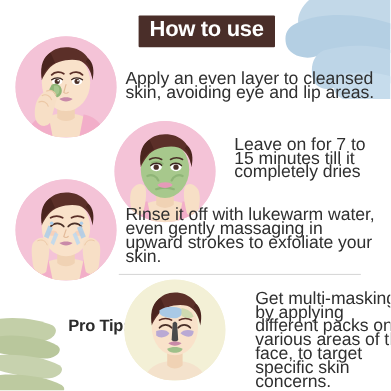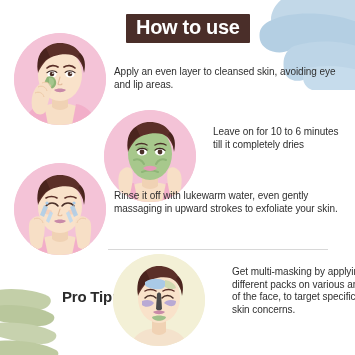--- a/index.html
+++ b/index.html
@@ -35,21 +35,21 @@
     letter-spacing:-0.3px;
     line-height:1;
     white-space:nowrap;
     margin-top:12px;
   }
 
   
   .step-text{
     position:absolute;
     color:#2f2f2f;
-    font-size:10px;
+    font-size:16px;
     line-height:12.6px;
     letter-spacing:-0.05px;
   }
   #txt1{left:114px; top:66px; width:230px;}
   #txt2{left:213px; top:126px; width:135px;}
   #txt3{left:114px; top:190px; width:232px;}
   #txt4{left:209px; top:266px; width:140px;margin-left:23px;}
 
   
   .divider{
@@ -168,21 +168,21 @@
       <path d="M32 35 C35 33 40 33 43 35" stroke="#4a3028" stroke-width="1.4" fill="none" stroke-linecap="round"></path>
       <path d="M51 35 C54 33 59 33 62 35" stroke="#4a3028" stroke-width="1.4" fill="none" stroke-linecap="round"></path>
 
       <path d="M39 58 C43 55 50 55 53 58 C50 62 42 62 39 58 Z" fill="#e59ab8"></path>
 
       <path d="M16 62 C20 56 26 56 28 60 C30 66 28 76 26 84 C22 88 16 86 15 78 C14 72 14 66 16 62 Z" fill="#f7dfc6"></path>
       <path d="M76 62 C72 56 66 56 64 60 C62 66 64 76 66 84 C70 88 76 86 77 78 C78 72 78 66 76 62 Z" fill="#f7dfc6"></path>
     </svg>
   </div>
 
-  <div class="step-text" id="txt2">Leave on for 10 to 6 minutes till it completely dries</div>
+  <div class="step-text" id="txt2">Leave on for 7 to 15 minutes till it completely dries</div>
 
   <div class="circle" id="c3">
     <svg viewBox="0 0 92 92">
       <circle cx="46" cy="46" r="46" fill="#f4c3d7"></circle>
       <path d="M16 92 C18 78 30 72 46 72 C62 72 74 78 76 92 Z" fill="#f7dfc6"></path>
       <path d="M12 92 C14 80 22 74 30 73 L34 92 Z" fill="#f2aec9"></path>
       <path d="M80 92 C78 80 70 74 62 73 L58 92 Z" fill="#f2aec9"></path>
       <path d="M38 60 L54 60 L54 76 C50 80 42 80 38 76 Z" fill="#f0d2b4"></path>
       <ellipse cx="46" cy="44" rx="22" ry="26" fill="#f9e2ca"></ellipse>
 

